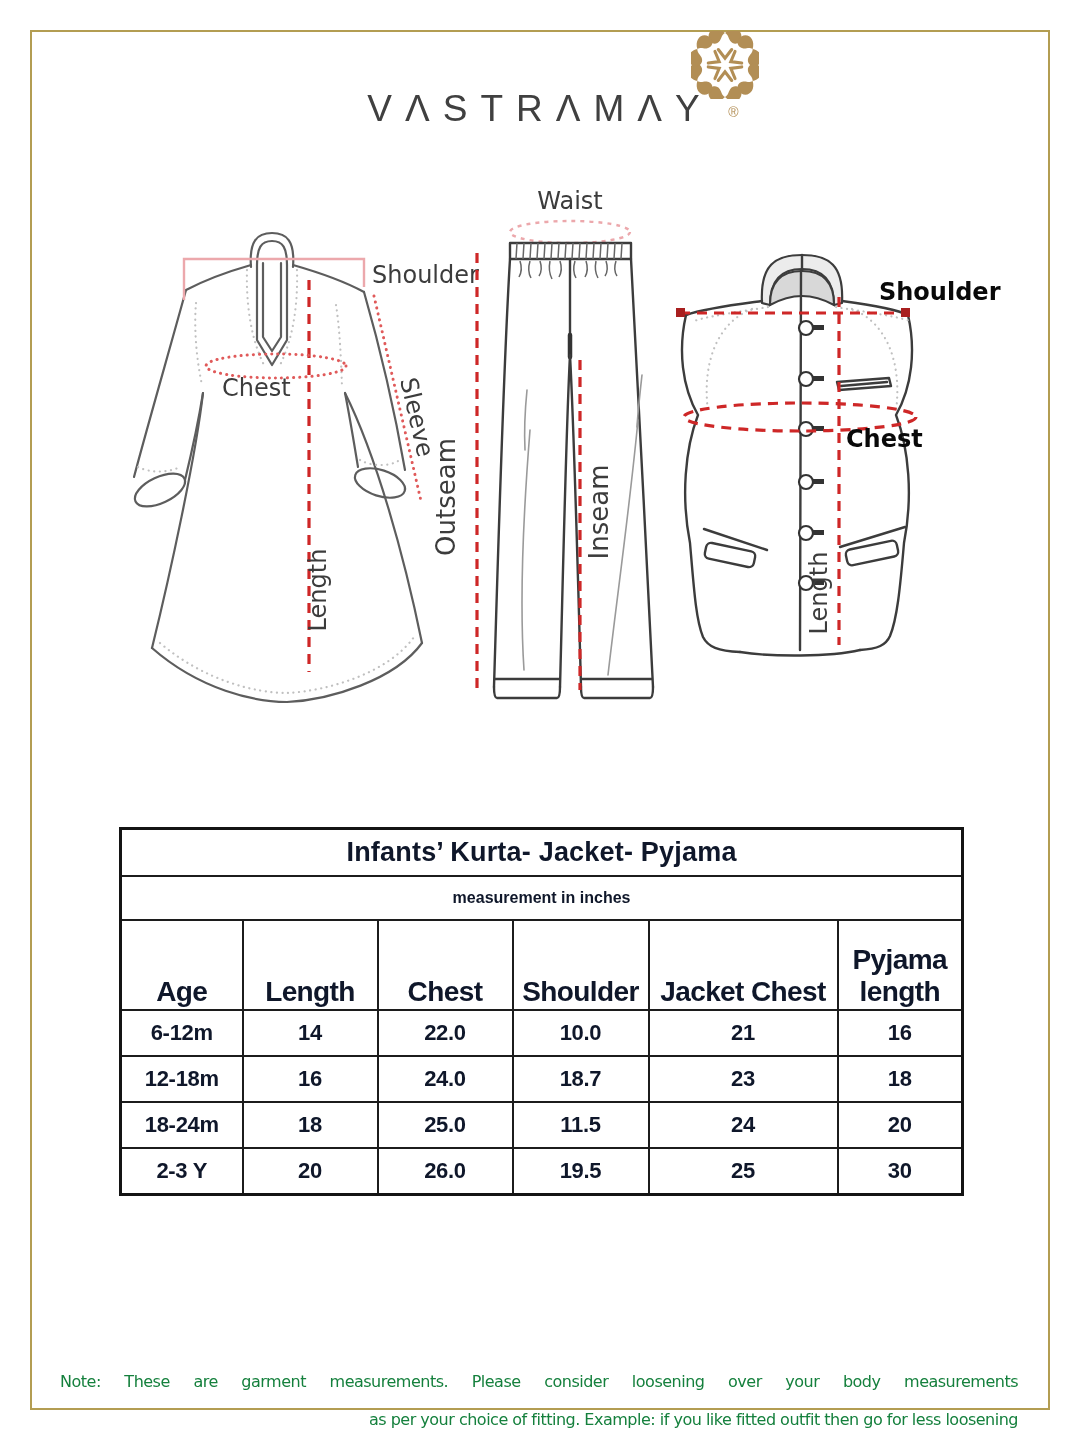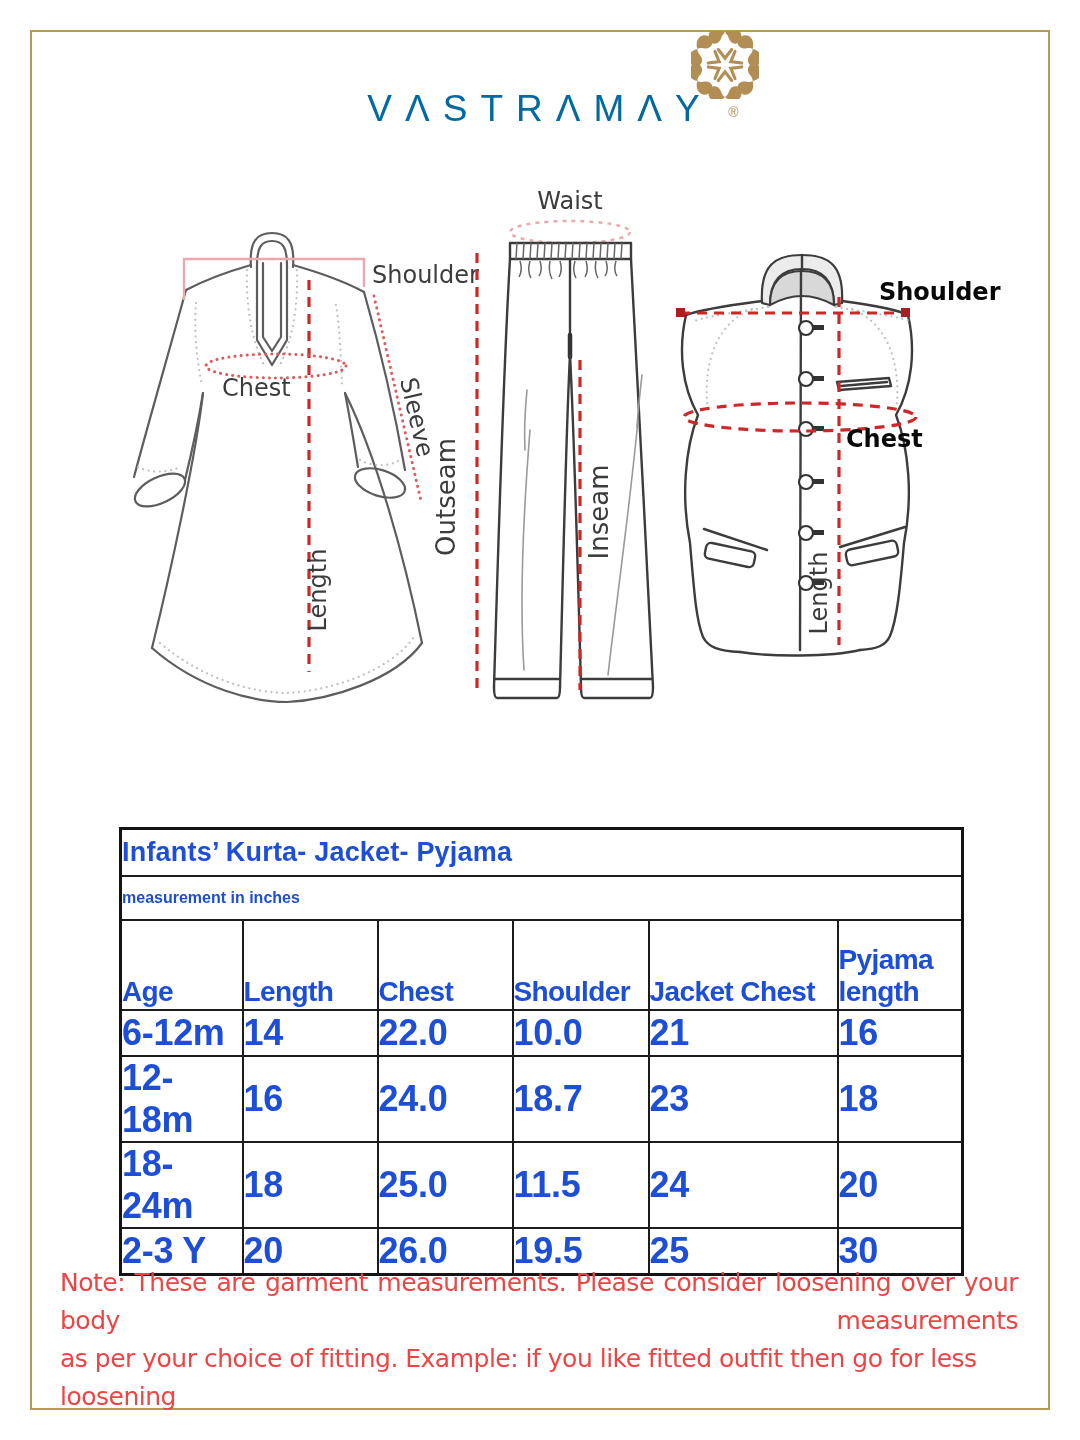--- a/index.html
+++ b/index.html
@@ -8,21 +8,21 @@
     font-family:"Liberation Sans",sans-serif;overflow:hidden;
   }
   .gold-frame{
     position:absolute;left:30px;top:30px;right:30px;bottom:30px;
     border:2px solid #b39d52;pointer-events:none;
   }
   
   .brand{position:absolute;top:88px;left:0;width:100%;display:flex;justify-content:center;}
   .brand-lockup{position:relative;}
   .brand-text{
-    font-size:37px;letter-spacing:13px;color:#0369a1;font-weight:400;
+    font-size:37px;letter-spacing:13px;color:#404040;font-weight:400;
     font-family:"Liberation Sans",sans-serif;white-space:nowrap;
   }
   .brand-emblem{position:absolute;top:-57px;right:-46px;width:68px;height:68px;}
   .brand-reg{position:absolute;right:-26px;top:16px;font-size:14px;color:#b28e55;}
   
   .diagram{position:absolute;left:0;top:175px;width:1080px;height:560px;}
   .outline{fill:none;stroke:#5d5d5d;stroke-width:2.2;stroke-linecap:round;stroke-linejoin:round;}
   .outline-dark{fill:none;stroke:#3c3c3c;stroke-width:2.4;stroke-linecap:round;stroke-linejoin:round;}
   .dotted{fill:none;stroke:#c0c0c0;stroke-width:2.2;stroke-dasharray:0.1 5.5;stroke-linecap:round;}
   .red-dash{fill:none;stroke:#ce2727;stroke-width:3.2;stroke-dasharray:10 7;}
@@ -30,36 +30,36 @@
   .pink{fill:none;stroke:#eca8ac;stroke-width:2.4;}
   .pink-dot{fill:none;stroke:#eca8ac;stroke-width:2.4;stroke-dasharray:4 5;}
   .wrinkle{fill:none;stroke:#9a9a9a;stroke-width:1.6;stroke-linecap:round;}
   .gather{fill:none;stroke:#666;stroke-width:1.5;}
   .lbl{font-family:"DejaVu Sans","Liberation Sans",sans-serif;font-size:24px;font-weight:500;fill:#3c3c3c;}
   .lbl-big{font-size:26px;}
   .lbl-bold{font-family:"DejaVu Sans","Liberation Sans",sans-serif;font-size:24px;font-weight:700;fill:#090909;}
   
   .size-table{
     position:absolute;left:119px;top:827px;width:842px;
-    border-collapse:collapse;table-layout:fixed;text-align:left;color:#1d4ed8;
+    border-collapse:collapse;table-layout:fixed;text-align:center;color:#0f172a;
     border:3px solid #141414;
   }
   .size-table th,.size-table td{border:2px solid #1c1c1c;font-weight:bold;padding:0;}
   .row-title th{height:45px;font-size:27px;letter-spacing:0.2px;}
   .row-subtitle th{height:42px;font-size:16px;}
   .row-cols th{height:86px;font-size:28px;vertical-align:bottom;padding-bottom:2px;line-height:1.12;letter-spacing:-0.6px;}
-  .size-table tbody td{height:44px;font-size:36px;letter-spacing:-0.3px;}
+  .size-table tbody td{height:44px;font-size:22px;letter-spacing:-0.3px;}
   
   .note{
-    position:absolute;left:60px;top:1264px;width:958px;
+    position:absolute;left:60px;top:1363px;width:958px;
     font-family:"DejaVu Sans","Liberation Sans",sans-serif;
-    font-size:25px;letter-spacing:-0.5px;color:#ef4444;line-height:38px;
+    font-size:16px;letter-spacing:-0.5px;color:#15803d;line-height:38px;
   }
   .note-line1{text-align:justify;text-align-last:justify;}
-  .note-line2{}
+  .note-line2{text-align:right;}
 </style>
 </head>
 <body>
 
 <div class="page">
 
   <div class="gold-frame"></div>
 
   <header class="brand">
     <div class="brand-lockup">

